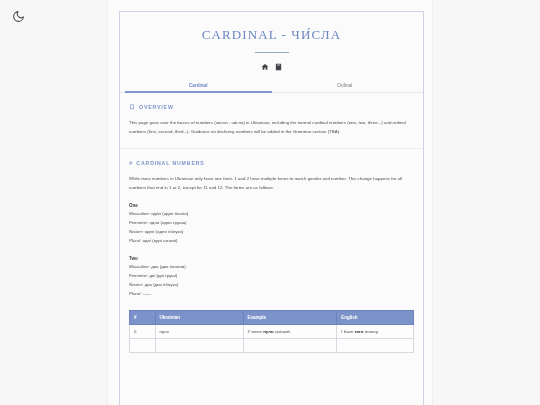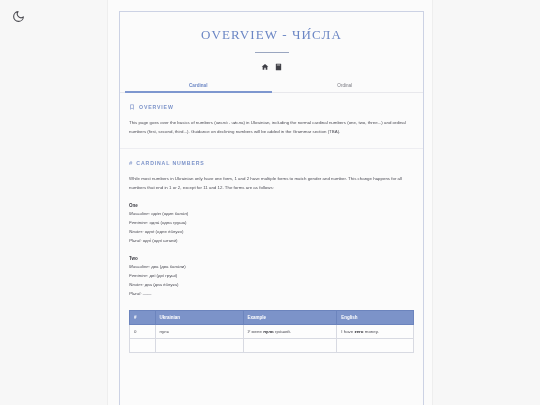--- a/index.html
+++ b/index.html
@@ -197,21 +197,21 @@
     <svg width="13" height="13" viewBox="0 0 24 24" fill="none" stroke="#4a4a50" stroke-width="2" stroke-linecap="round" stroke-linejoin="round">
       <path d="M21 12.79A9 9 0 1 1 11.21 3 7 7 0 0 0 21 12.79z"></path>
     </svg>
   </span>
 </div>
 
 <div class="page-card">
   <div class="content-frame">
 
     <div class="doc-header">
-      <div class="doc-title">OVERVIEW - ЧИ́СЛА</div>
+      <div class="doc-title">CARDINAL - ЧИ́СЛА</div>
       <div class="title-rule"></div>
       <div class="header-icons">
         <span class="hicon">
           <svg width="8" height="8" viewBox="0 0 24 24" fill="#3f3f46">
             <path d="M12 3 2 11h3v9h5v-6h4v6h5v-9h3z"></path>
           </svg>
         </span>
         <span class="hicon">
           <svg width="7" height="8" viewBox="0 0 20 24" fill="#3f3f46">
             <rect x="2" y="2" width="16" height="20" rx="1"></rect>

